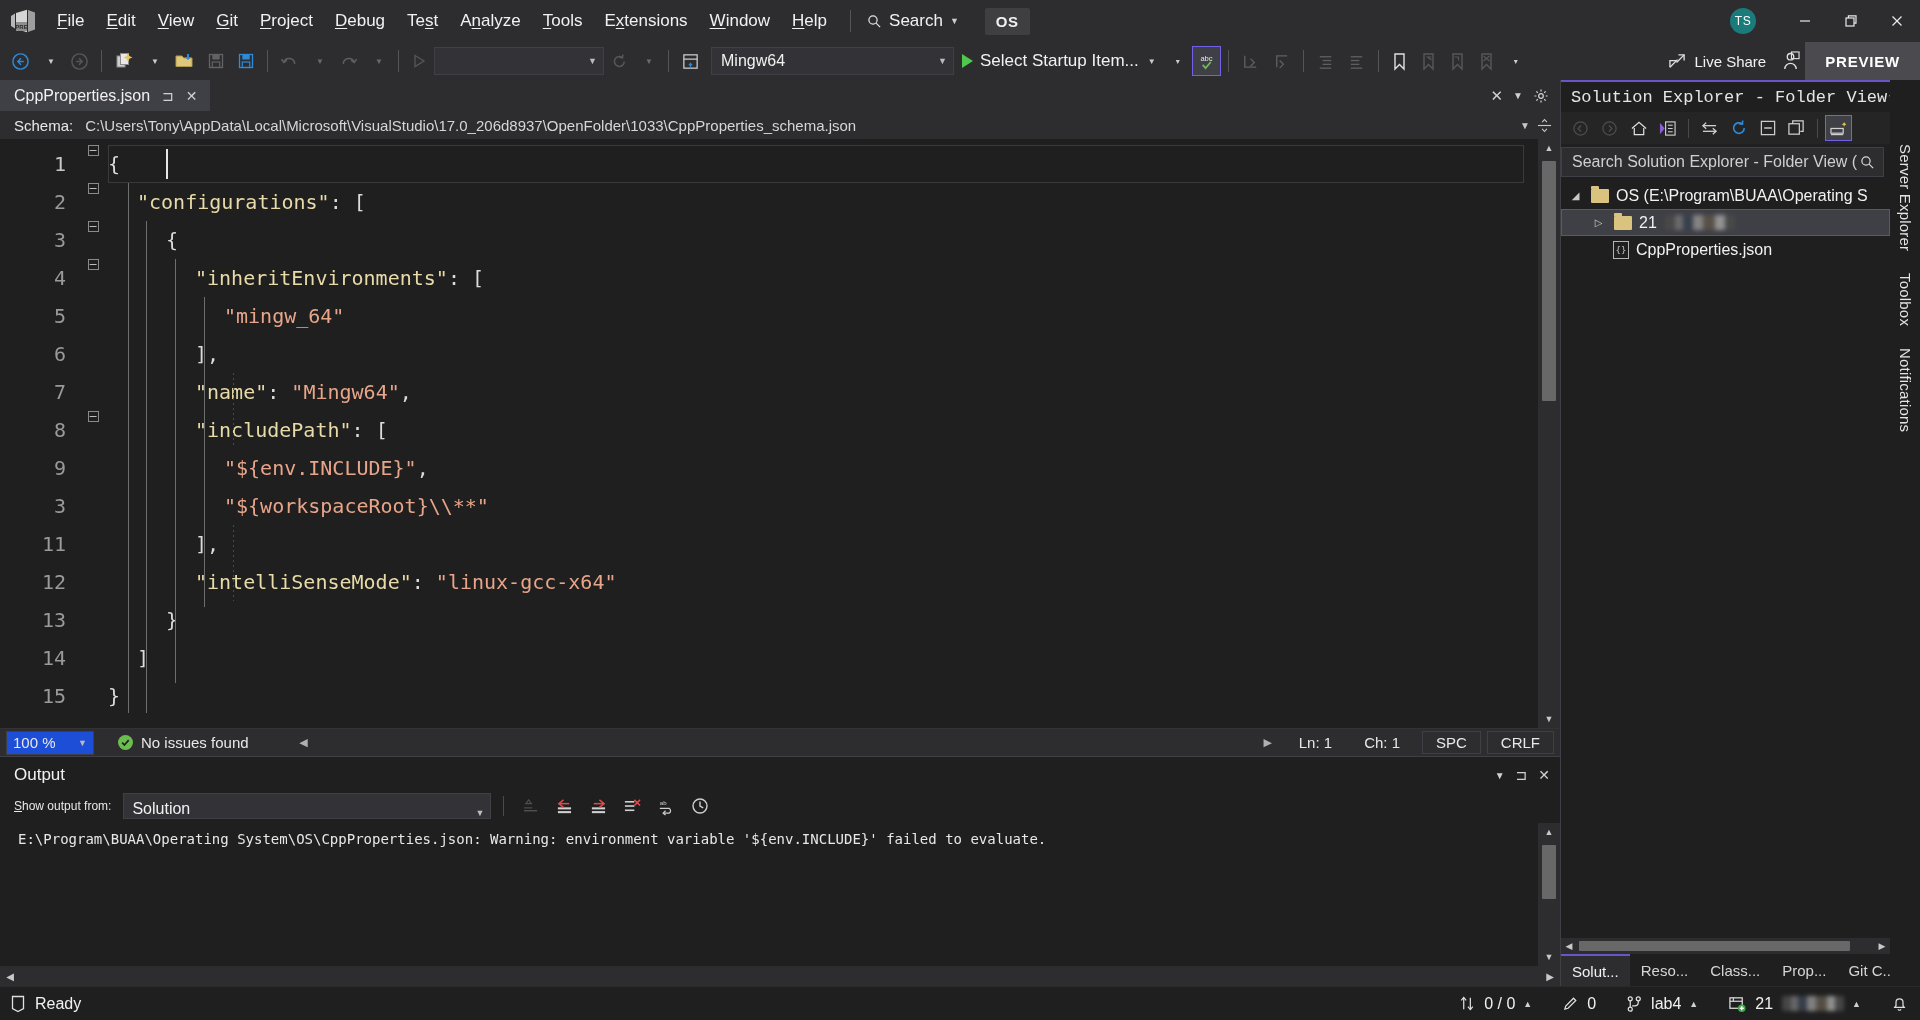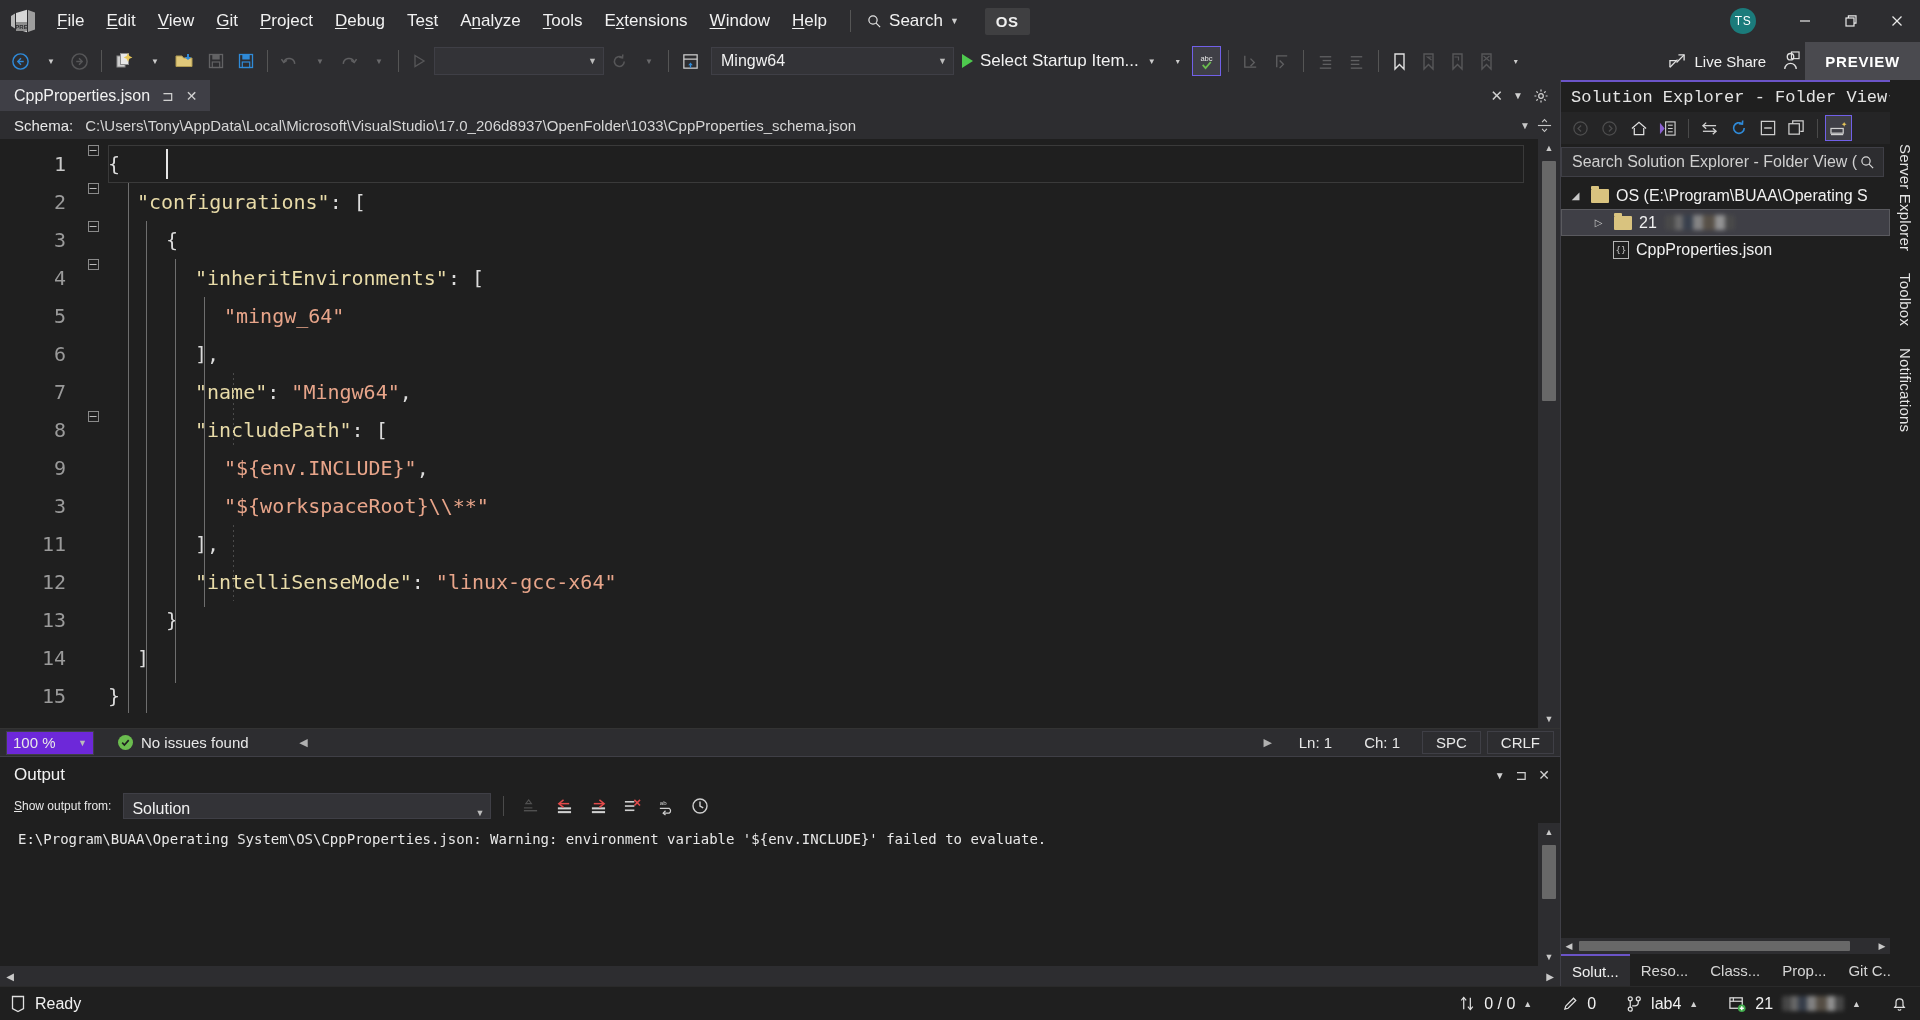--- a/index.html
+++ b/index.html
@@ -129,21 +129,21 @@
   .vscroll { width: 22px; flex: 0 0 22px; background: #2d2d30; position: relative; display:flex; flex-direction:column; }
   .vscroll .sb-arrow { height: 18px; display: flex; align-items: center; justify-content: center; font-size: 9px; color: #c8c8c8; }
   .vscroll .thumb { position: absolute; left: 4px; width: 14px; background: #686868; border-radius: 1px; }
 
   
   .edstatus {
     height: 28px; flex: 0 0 28px; background: #2d2d30; display: flex; align-items: center;
     font-size: 15px; color: #e8e8e8; gap: 0px; border-top: 1px solid #333;
   }
   .zoombox {
-    width: 88px; height: 24px; margin-left: 6px; border: 1px solid #3f3f46; background: #6d28d9;
+    width: 88px; height: 24px; margin-left: 6px; border: 1px solid #3f3f46; background: #1d4ed8;
     display: flex; align-items: center; justify-content: space-between; padding: 0 6px; font-size: 15px; cursor: default;
   }
   .noissues { display: flex; align-items: center; gap: 8px; margin-left: 24px; }
   .okdot { width: 15px; height: 15px; border-radius: 50%; background: #6bbd4f; display:flex;align-items:center;justify-content:center; }
   .okdot svg { display:block; }
   .hscroll-mini { margin-left: 46px; width: 18px; height: 18px; display:flex;align-items:center;justify-content:center; color:#b0b0b0; font-size: 11px; }
   .ed-right { margin-left: auto; display: flex; align-items: center; gap: 0; padding-right: 6px; }
   .ed-right .cell { padding: 0 16px; }
   .ed-right .boxcell { border: 1px solid #3f3f46; padding: 2px 13px; margin-left: 6px; }
 

